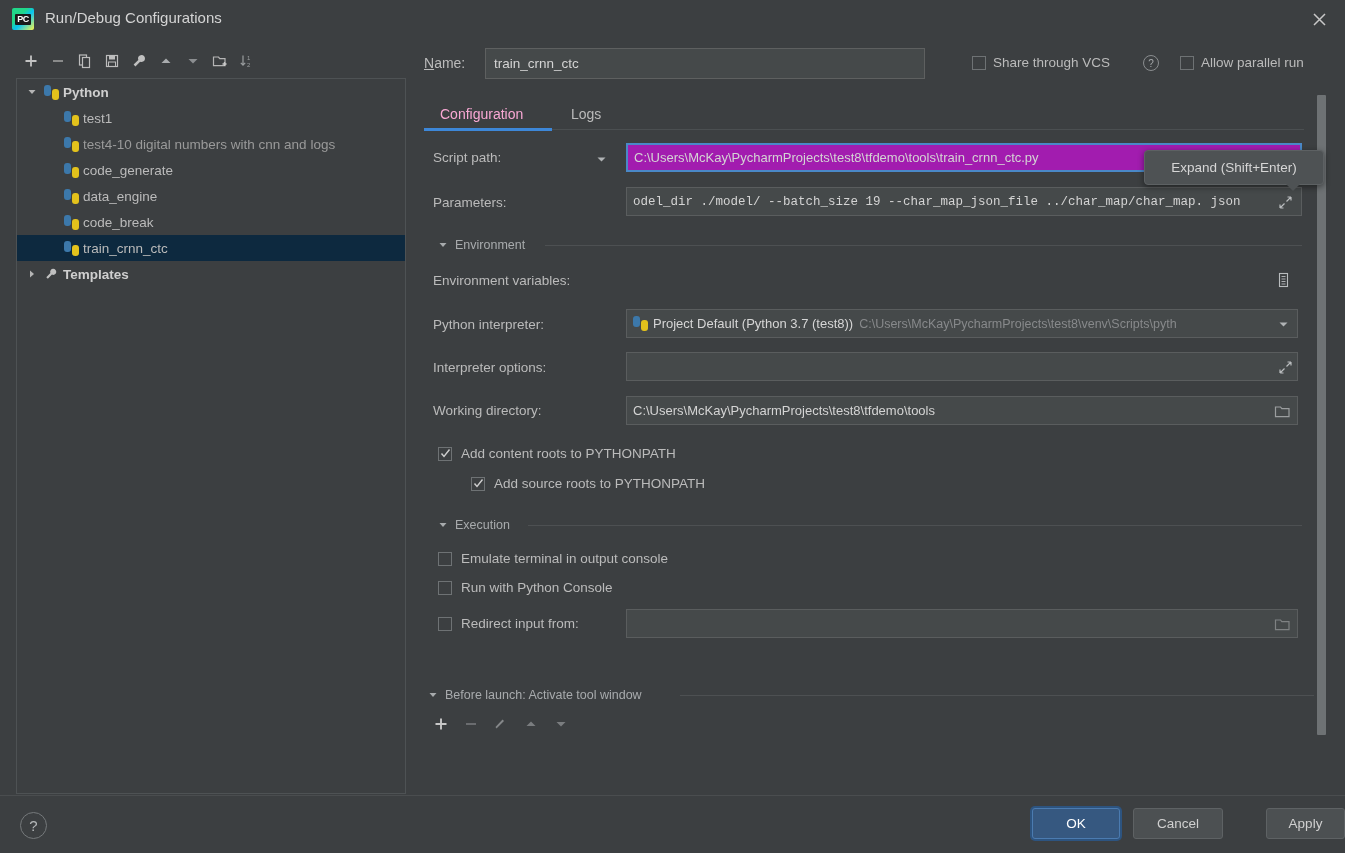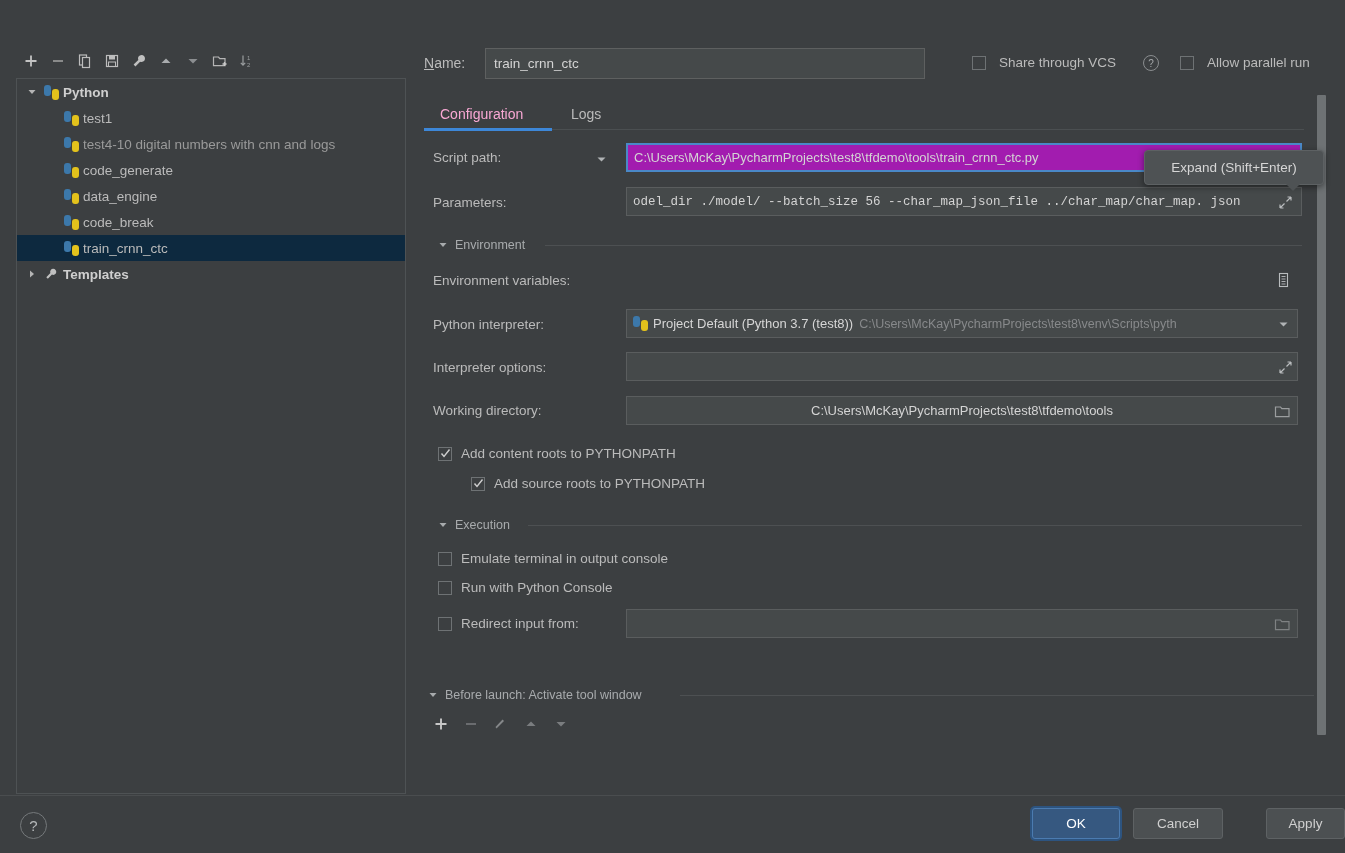--- a/index.html
+++ b/index.html
@@ -86,21 +86,21 @@
 
   
   .name-label { position: absolute; left: 424px; top: 55px; font-size: 14px; }
   .name-label u { text-decoration: underline; }
   .name-input {
     position: absolute; left: 485px; top: 48px; width: 440px; height: 31px;
     background: #45494a; border: 1px solid #5e6060; color: #d4d4d4;
     padding: 0 8px; font-family: "Liberation Sans", sans-serif; font-size: 13.5px;
     outline: none;
   }
-  .cb-inline { position: absolute; display: flex; align-items: center; gap: 13px; cursor: pointer; }
+  .cb-inline { position: absolute; display: flex; align-items: center; gap: 7px; cursor: pointer; }
   .cb-box {
     width: 14px; height: 14px; border: 1px solid #6e7274; background: #3c3f41;
     display: inline-flex; align-items: center; justify-content: center;
   }
   .cb-box.checked svg { display: block; }
   .cb-label { font-size: 13.5px; color: #bbbbbb; white-space: nowrap; }
   .help-circle {
     width: 16px; height: 16px; border-radius: 50%; border: 1px solid #8a8d8f;
     display: inline-flex; align-items: center; justify-content: center;
     font-size: 10px; color: #a7aaac; cursor: pointer;
@@ -192,20 +192,31 @@
     width: 0; height: 0;
     border-left: 8px solid transparent; border-right: 8px solid transparent;
     border-top: 8px solid #4e5254;
   }
 </style>
 </head>
 <body>
 
 <div class="dialog">
 
+  <div class="titlebar">
+    <div class="pc-logo">
+        <span>PC</span>
+      </div>
+    <div class="title-text">Run/Debug Configurations</div>
+    <div class="close-btn">
+      <svg width="15" height="15" viewBox="0 0 15 15">
+          <path d="M2 2 L13 13 M13 2 L2 13" stroke="#c8c8c8" stroke-width="1.5" fill="none"></path>
+        </svg>
+    </div>
+  </div>
 
   <div class="left-toolbar">
     <div class="tbtn">
       <svg width="16" height="16" viewBox="0 0 16 16">
           <path d="M8 2.5 V13.5 M2.5 8 H13.5" stroke="#c3c3c3" stroke-width="1.8"></path>
         </svg>
     </div>
     <div class="tbtn">
       <svg width="16" height="16" viewBox="0 0 16 16">
           <path d="M3 8 H13" stroke="#9d9d9d" stroke-width="1.6"></path>
@@ -376,21 +387,21 @@
       </svg>
   </div>
   <div class="txtfield focused" style="left:626px; top:143px; width:676px;">
     <span>C:\Users\McKay\PycharmProjects\test8\tfdemo\tools\train_crnn_ctc.py</span>
   </div>
 
   <div class="fld-label" style="left:433px; top:195px;">
     <span>Parameters:</span>
   </div>
   <div class="txtfield mono" style="left:626px; top:187px; width:676px;">
-    <span>odel_dir ./model/ --batch_size 56 --char_map_json_file ../char_map/char_map. json</span>
+    <span>odel_dir ./model/ --batch_size 19 --char_map_json_file ../char_map/char_map. json</span>
   </div>
   <div class="fld-icon" style="left:1274px; top:191px;">
     <svg width="15" height="15" viewBox="0 0 15 15">
       <path d="M8.5 6.5 L13 2 M13 2 V5.5 M13 2 H9.5" stroke="#b9bcbe" stroke-width="1.2" fill="none"></path>
       <path d="M6.5 8.5 L2 13 M2 13 V9.5 M2 13 H5.5" stroke="#b9bcbe" stroke-width="1.2" fill="none"></path>
     </svg>
   </div>
 
   <div class="section-hdr" style="left:438px; top:238px;">
     <svg width="10" height="10" viewBox="0 0 10 10">
@@ -438,21 +449,21 @@
   <div class="fld-icon" style="left:1274px; top:356px;">
     <svg width="15" height="15" viewBox="0 0 15 15">
       <path d="M8.5 6.5 L13 2 M13 2 V5.5 M13 2 H9.5" stroke="#b9bcbe" stroke-width="1.2" fill="none"></path>
       <path d="M6.5 8.5 L2 13 M2 13 V9.5 M2 13 H5.5" stroke="#b9bcbe" stroke-width="1.2" fill="none"></path>
     </svg>
   </div>
 
   <div class="fld-label" style="left:433px; top:403px;">
     <span>Working directory:</span>
   </div>
-  <div class="txtfield" style="left:626px; top:396px; width:672px;justify-content:center;">
+  <div class="txtfield" style="left:626px; top:396px; width:672px;">
     <span>C:\Users\McKay\PycharmProjects\test8\tfdemo\tools</span>
   </div>
   <div class="fld-icon" style="left:1271px; top:400px;">
     <svg width="17" height="15" viewBox="0 0 17 15">
       <path d="M1.5 3 h5 l1.3 1.7 h7.2 v8 h-13.5 z" fill="none" stroke="#9b9e9f" stroke-width="1.2"></path>
     </svg>
   </div>
 
   <div class="cb-row" style="left:438px; top:446px;">
     <span class="cb-box checked">

